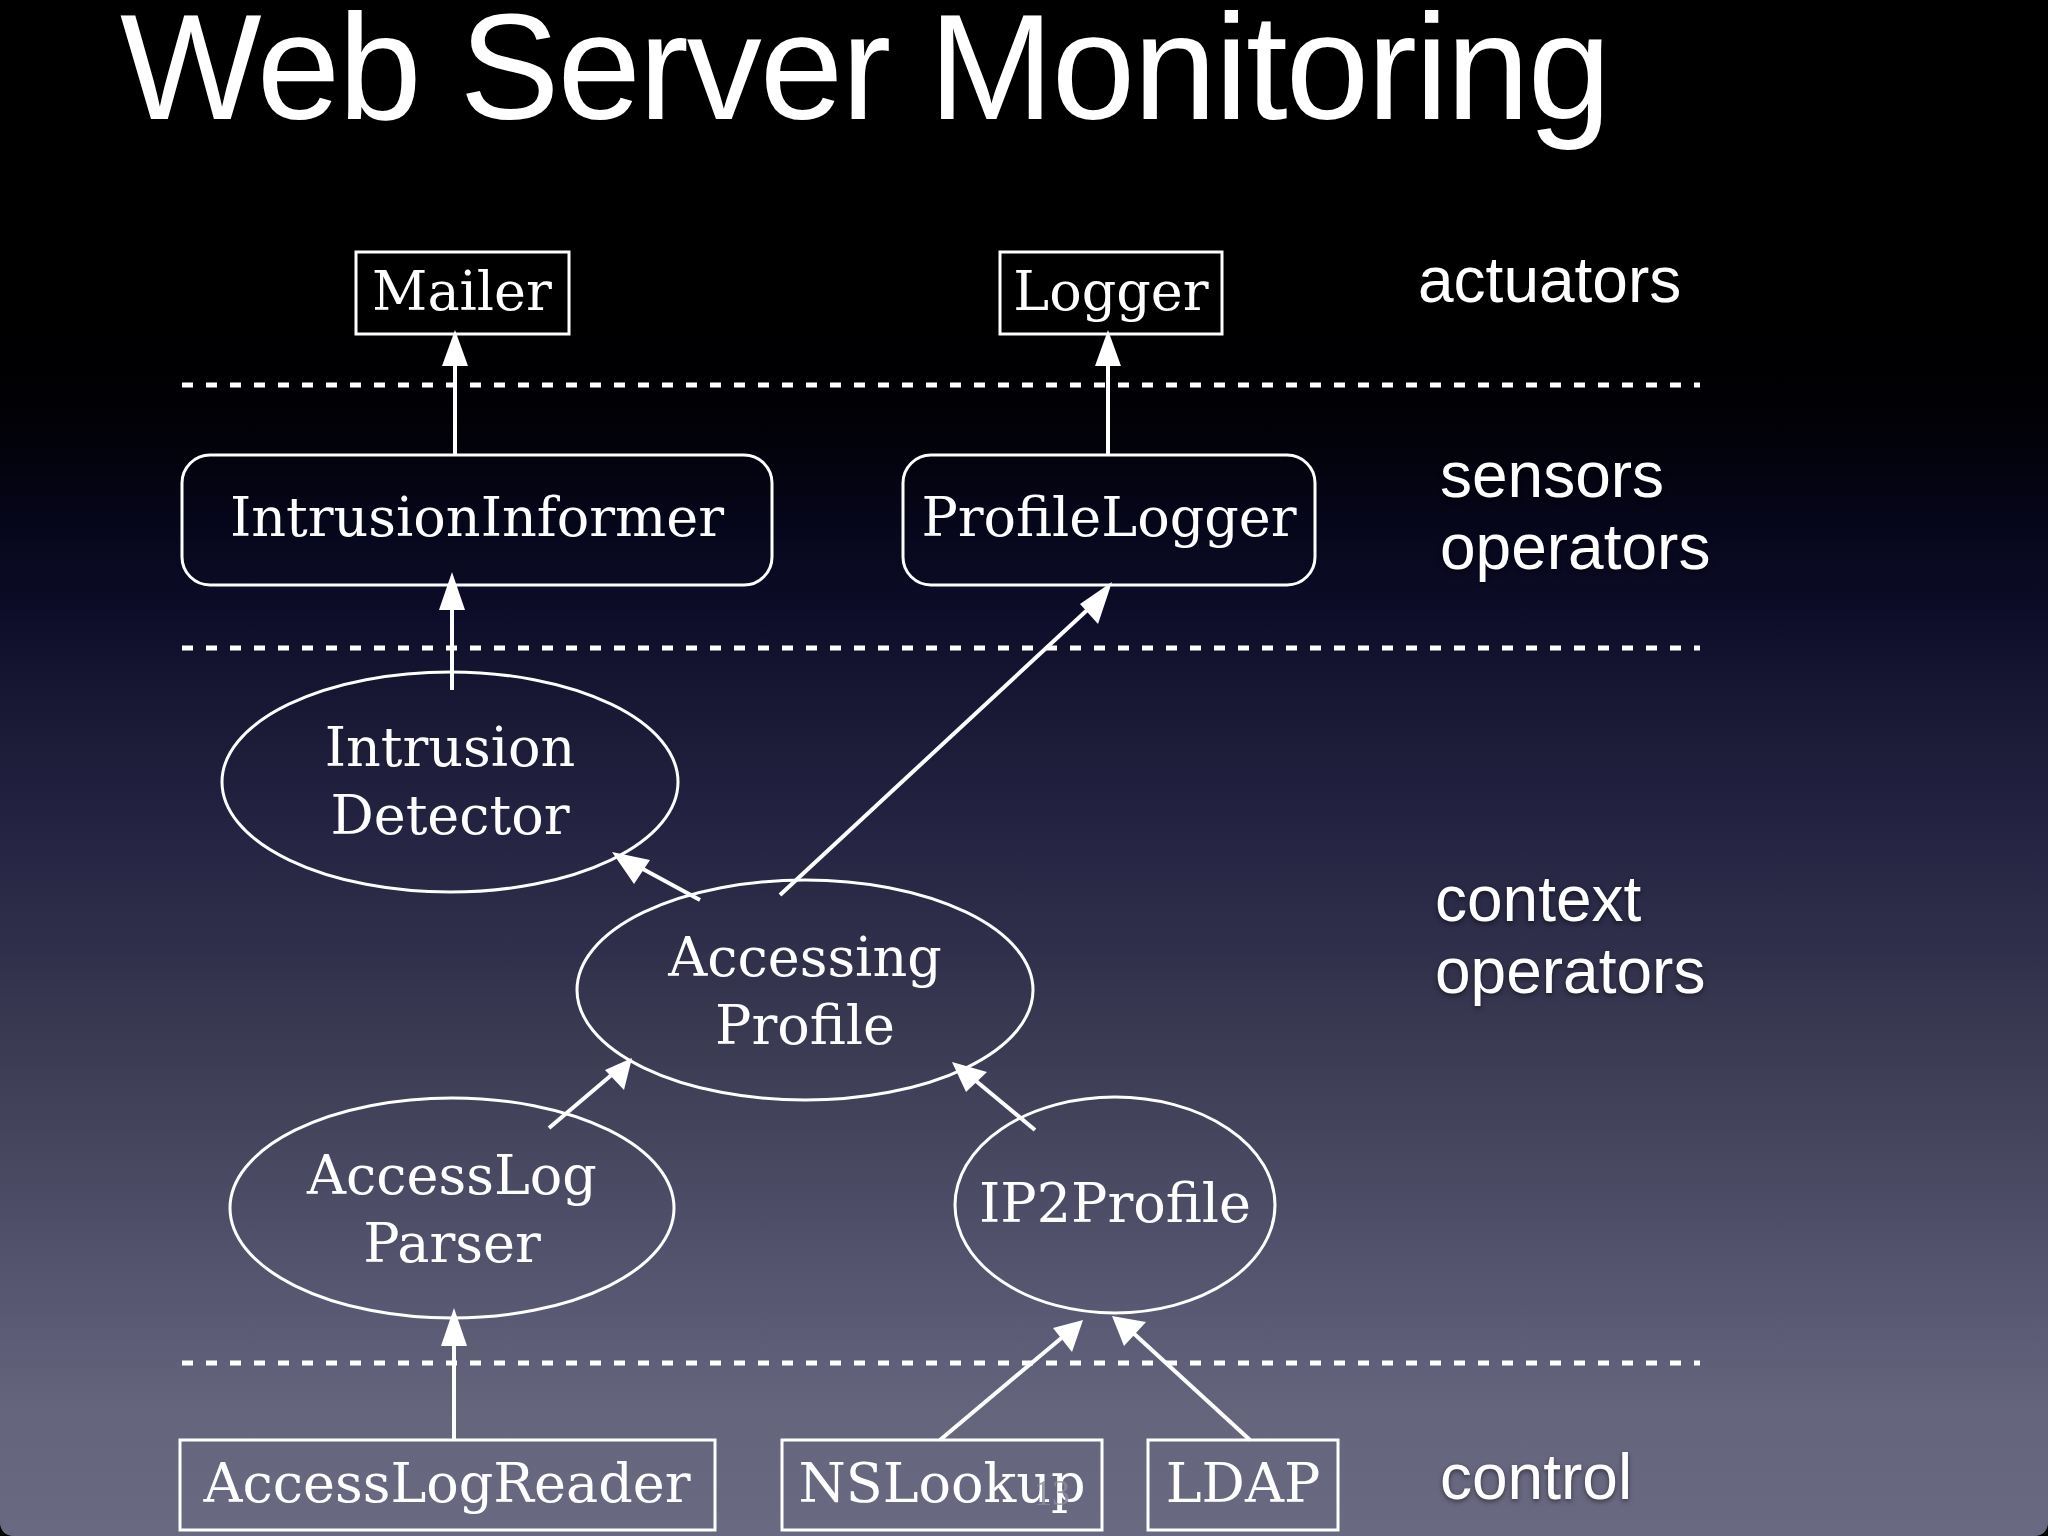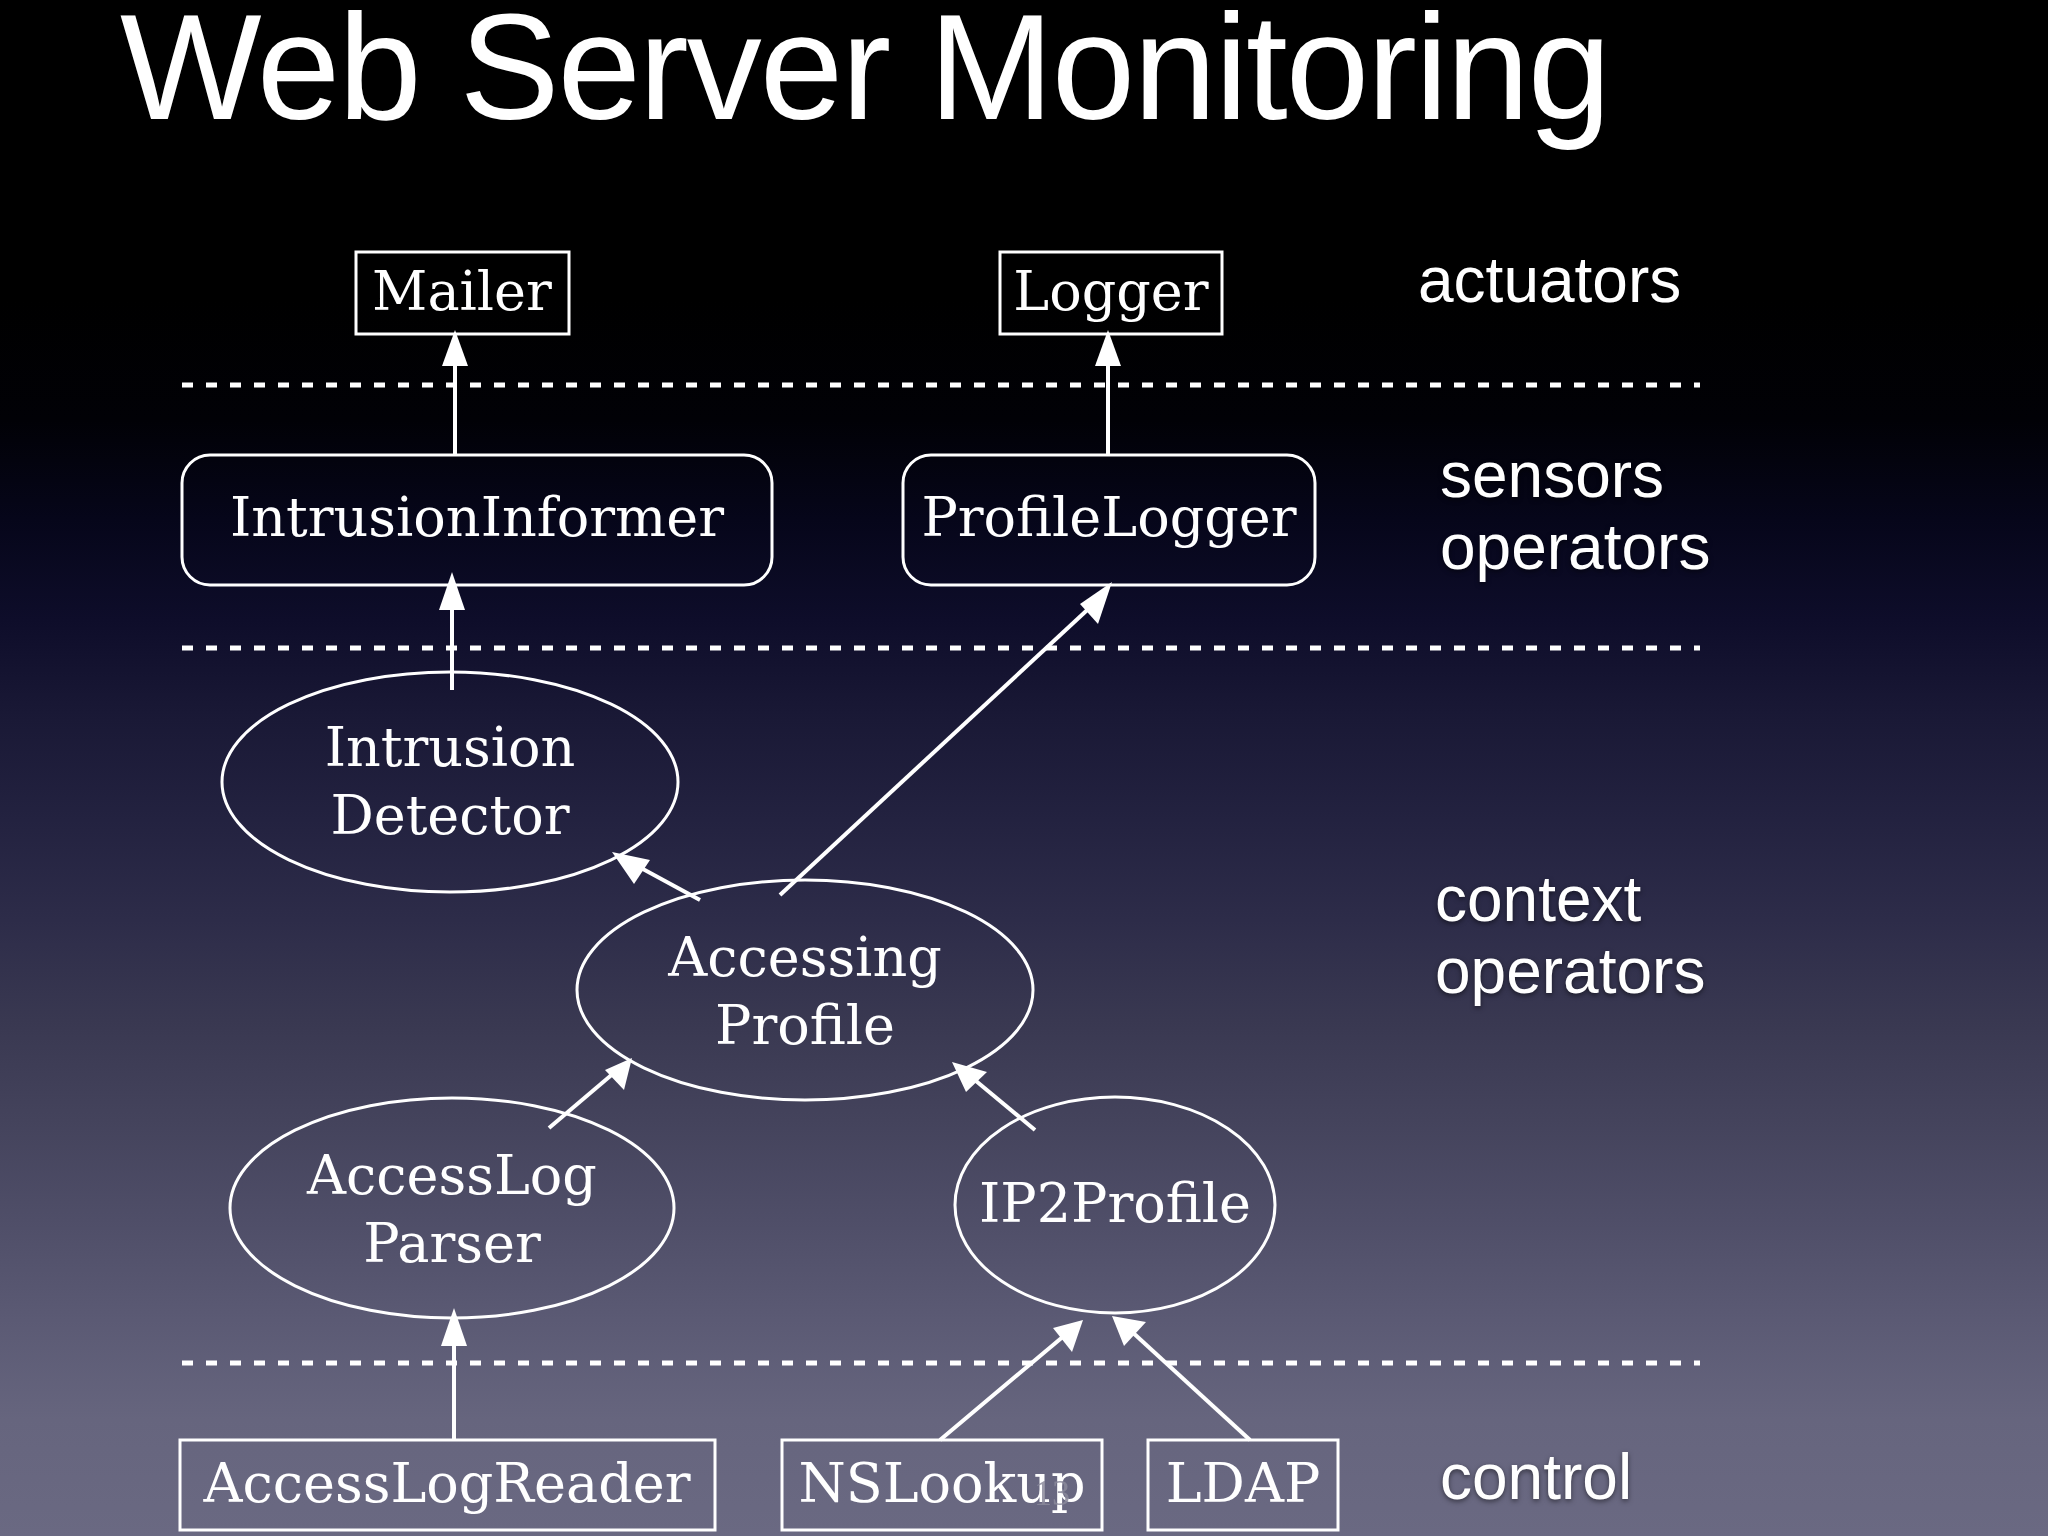--- a/index.html
+++ b/index.html
@@ -22,20 +22,21 @@
         #1a1936 720px,
         #232240 820px,
         #2d2c49 920px,
         #393851 1020px,
         #44435c 1120px,
         #4f4e68 1220px,
         #5b5a74 1320px,
         #66657e 1420px,
         #6a6982 1536px);
     font-family: "Liberation Sans", sans-serif;
+    border-radius: 13px;
   }
 
   
   #title {
     position: absolute;
     left: 120px;
     top: -8px;
     width: 1700px;
     color: #ffffff;
     font-family: "Liberation Sans", sans-serif;

